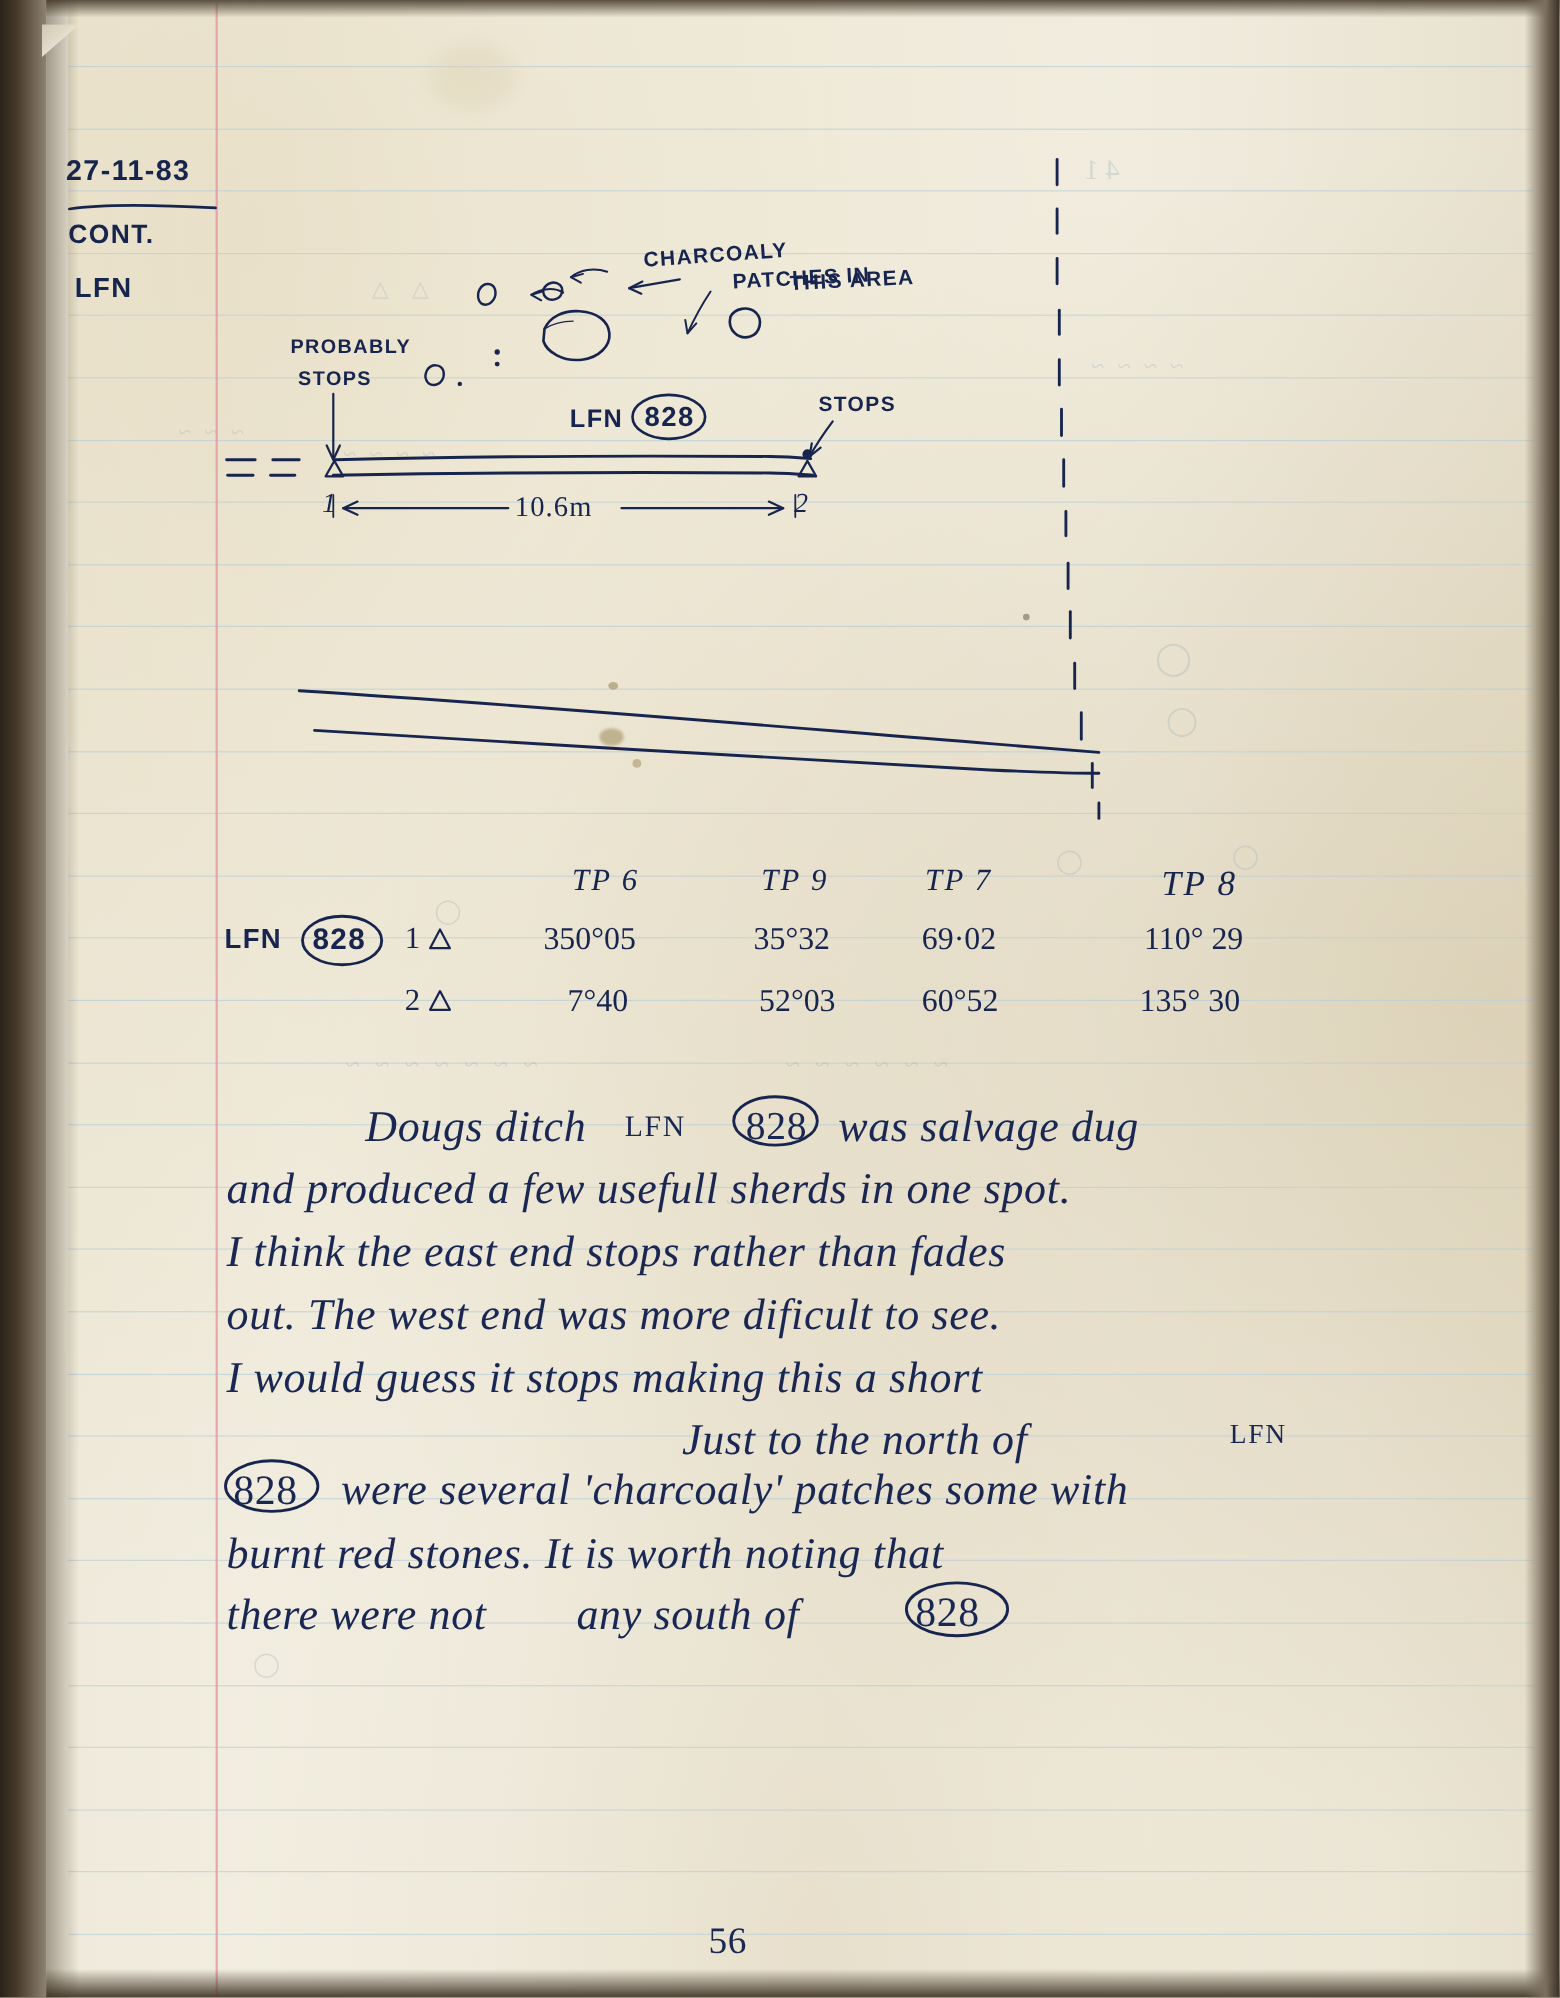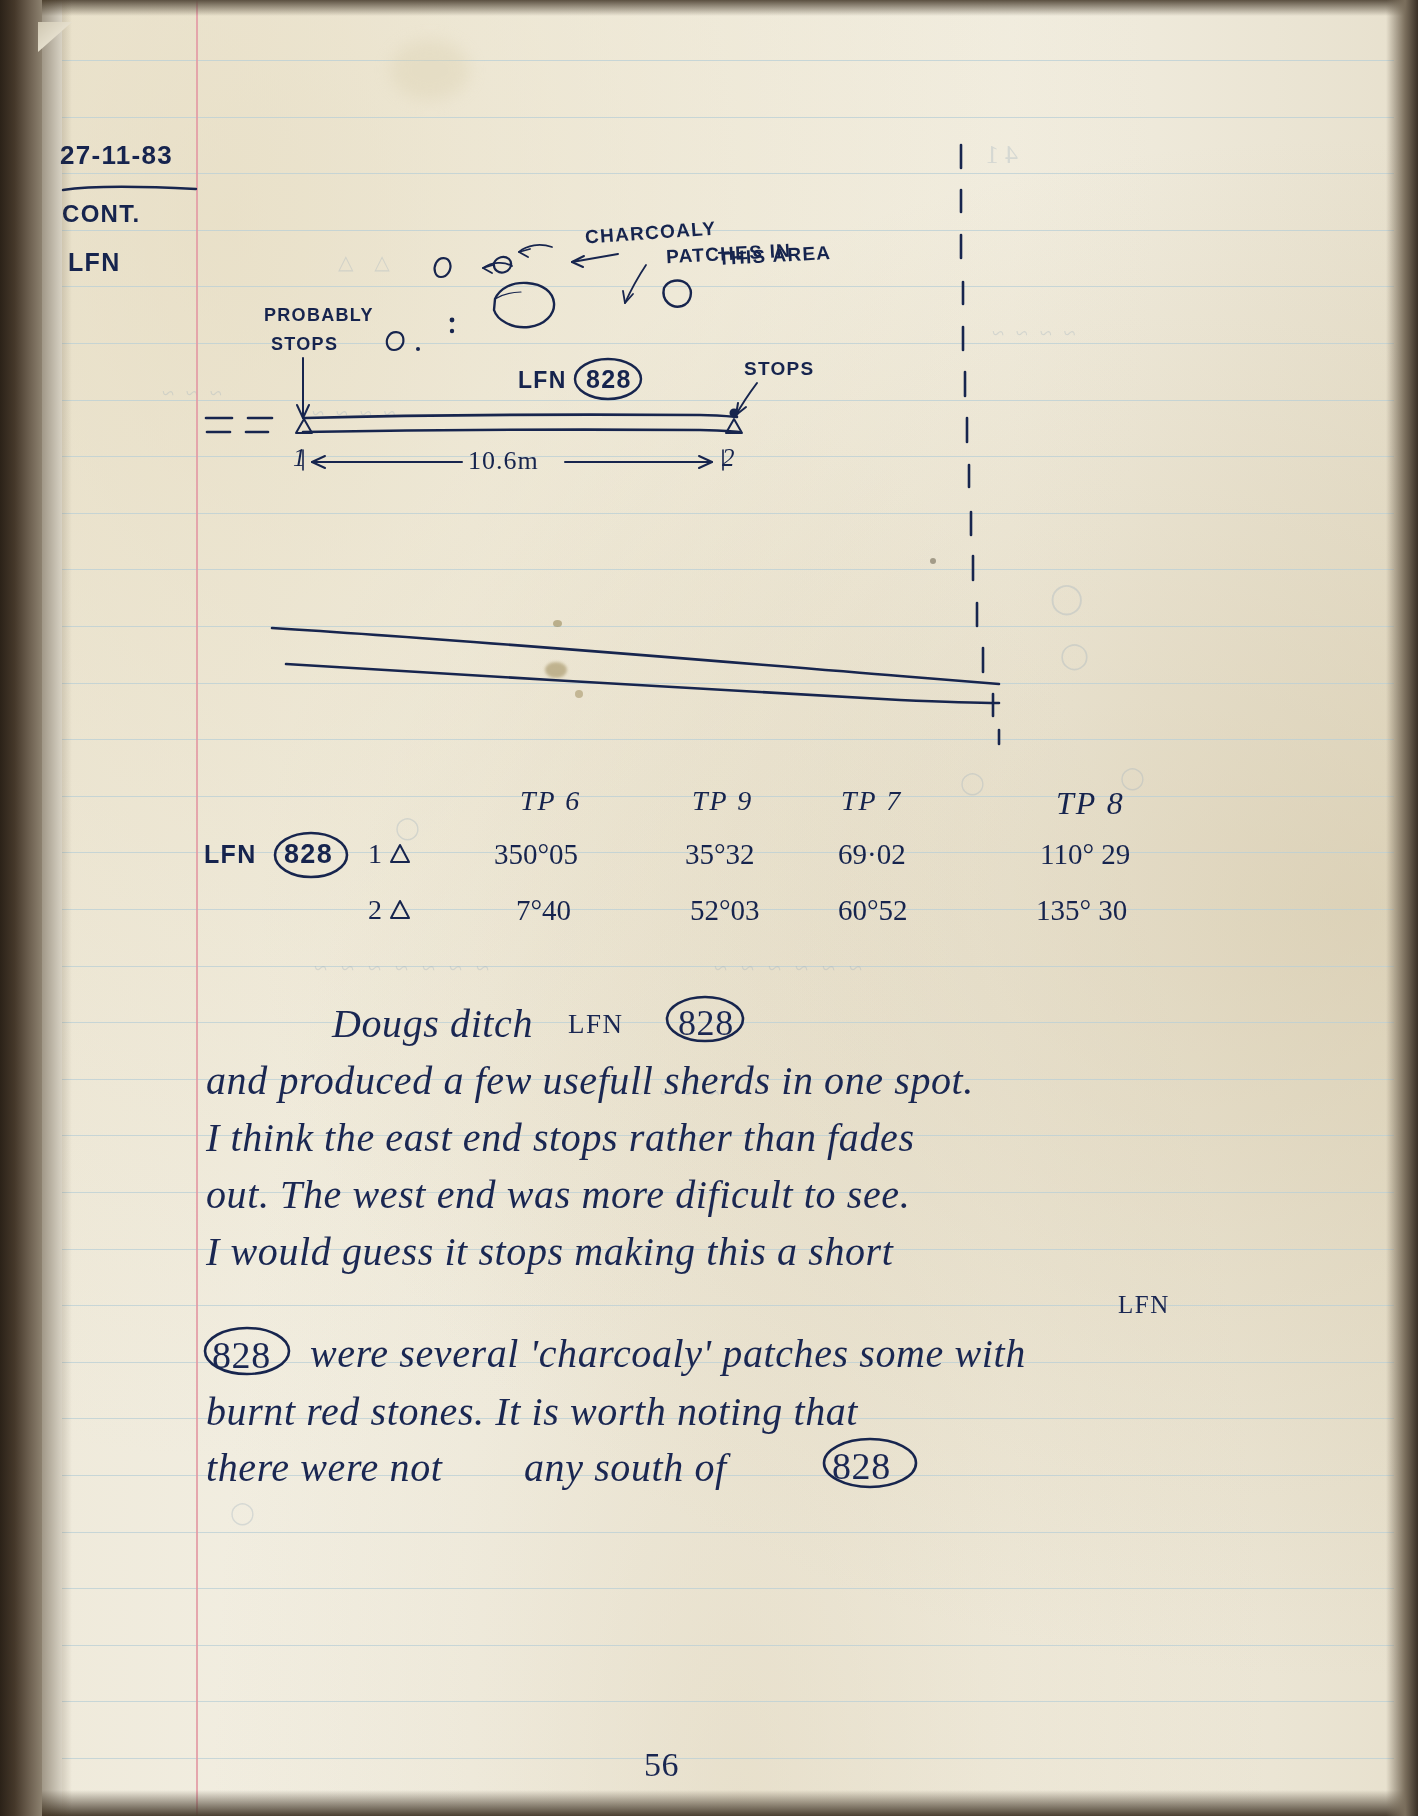--- a/index.html
+++ b/index.html
@@ -339,26 +339,28 @@
   <div class="tbl ink hand" style="left:1040px; top:838px; font-size:29px; font-style:normal;">110° 29</div>
 
   <div class="tbl ink hand" style="left:516px; top:894px; font-size:29px; font-style:normal;">7°40</div>
   <div class="tbl ink hand" style="left:690px; top:894px; font-size:29px; font-style:normal;">52°03</div>
   <div class="tbl ink hand" style="left:838px; top:894px; font-size:29px; font-style:normal;">60°52</div>
   <div class="tbl ink hand" style="left:1036px; top:894px; font-size:29px; font-style:normal;">135° 30</div>
 
   <div class="ink cursive" style="left:332px; top:1000px; font-size:40px;">Dougs ditch</div>
   <div class="ink cursive" style="left:568px; top:1009px; font-size:27px; font-style:normal; letter-spacing:1.5px;">LFN</div>
   <div class="ink cursive" style="left:678px; top:1002px; font-size:36px; font-style:normal;">828</div>
+  <div class="ink cursive" style="left:762px; top:1000px; font-size:40px;">was salvage dug</div>
 
   <div class="ink cursive" style="left:206px; top:1114px; font-size:40px;">I think the east end stops rather than fades</div>
   <div class="ink cursive" style="left:206px; top:1057px; font-size:40px;">and produced a few usefull sherds in one spot.</div>
   <div class="ink cursive" style="left:206px; top:1171px; font-size:40px;">out.   The west end was more dificult to see.</div>
   <div class="ink cursive" style="left:206px; top:1228px; font-size:40px;">I would guess it stops making this a short</div>
 
+  <div class="ink cursive" style="left:620px; top:1285px; font-size:40px;">Just to the north of</div>
   <div class="ink cursive" style="left:1118px; top:1291px; font-size:25px; font-style:normal; letter-spacing:1.5px;">LFN</div>
 
   <div class="ink cursive" style="left:212px; top:1333px; font-size:38px; font-style:normal;">828</div>
   <div class="ink cursive" style="left:310px; top:1330px; font-size:40px;">were several 'charcoaly' patches some with</div>
 
   <div class="ink cursive" style="left:206px; top:1444px; font-size:40px;">there were not</div>
 
   <div class="ink cursive" style="left:206px; top:1388px; font-size:40px;">burnt red stones.  It is worth noting that</div>
   <div class="ink cursive" style="left:524px; top:1444px; font-size:40px;">any south of</div>
   <div class="ink cursive" style="left:832px; top:1444px; font-size:38px; font-style:normal;">828</div>

